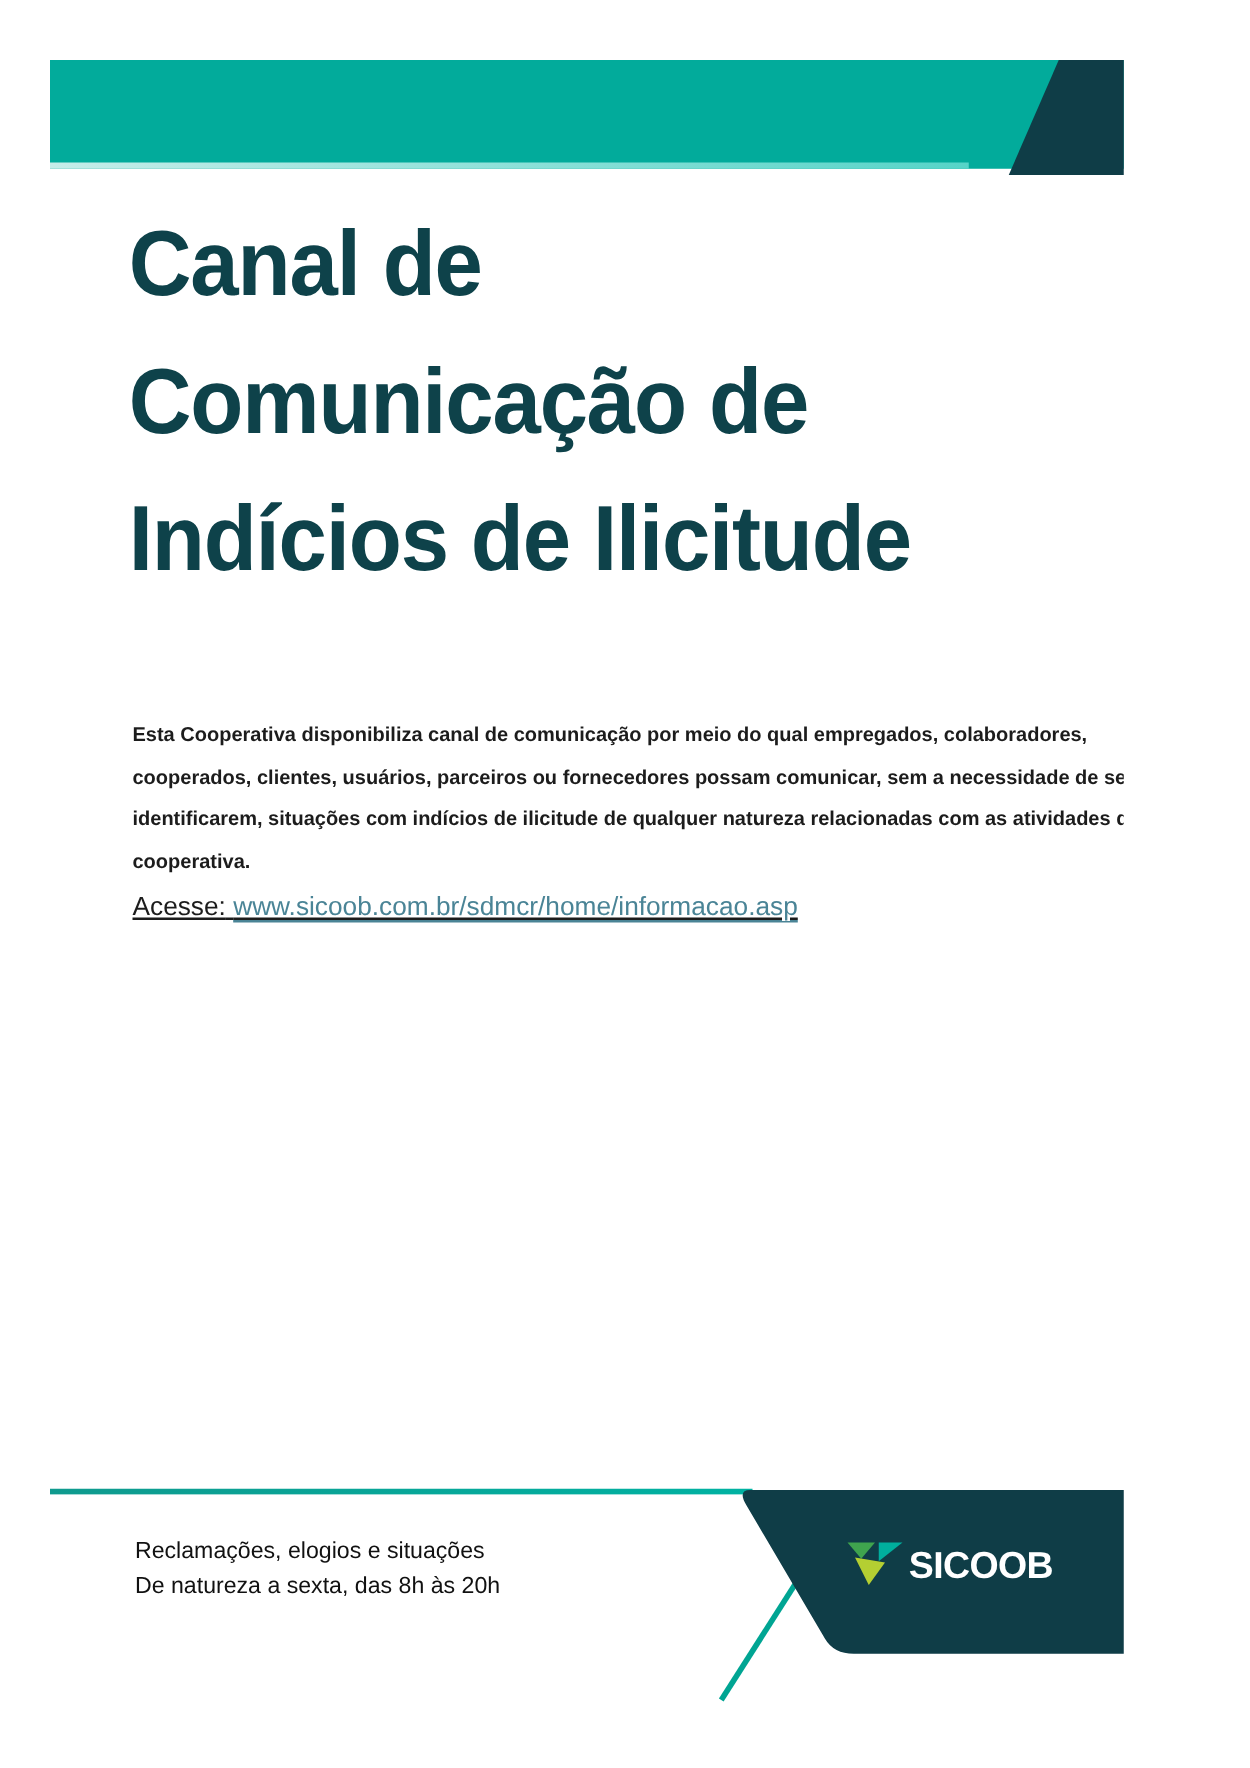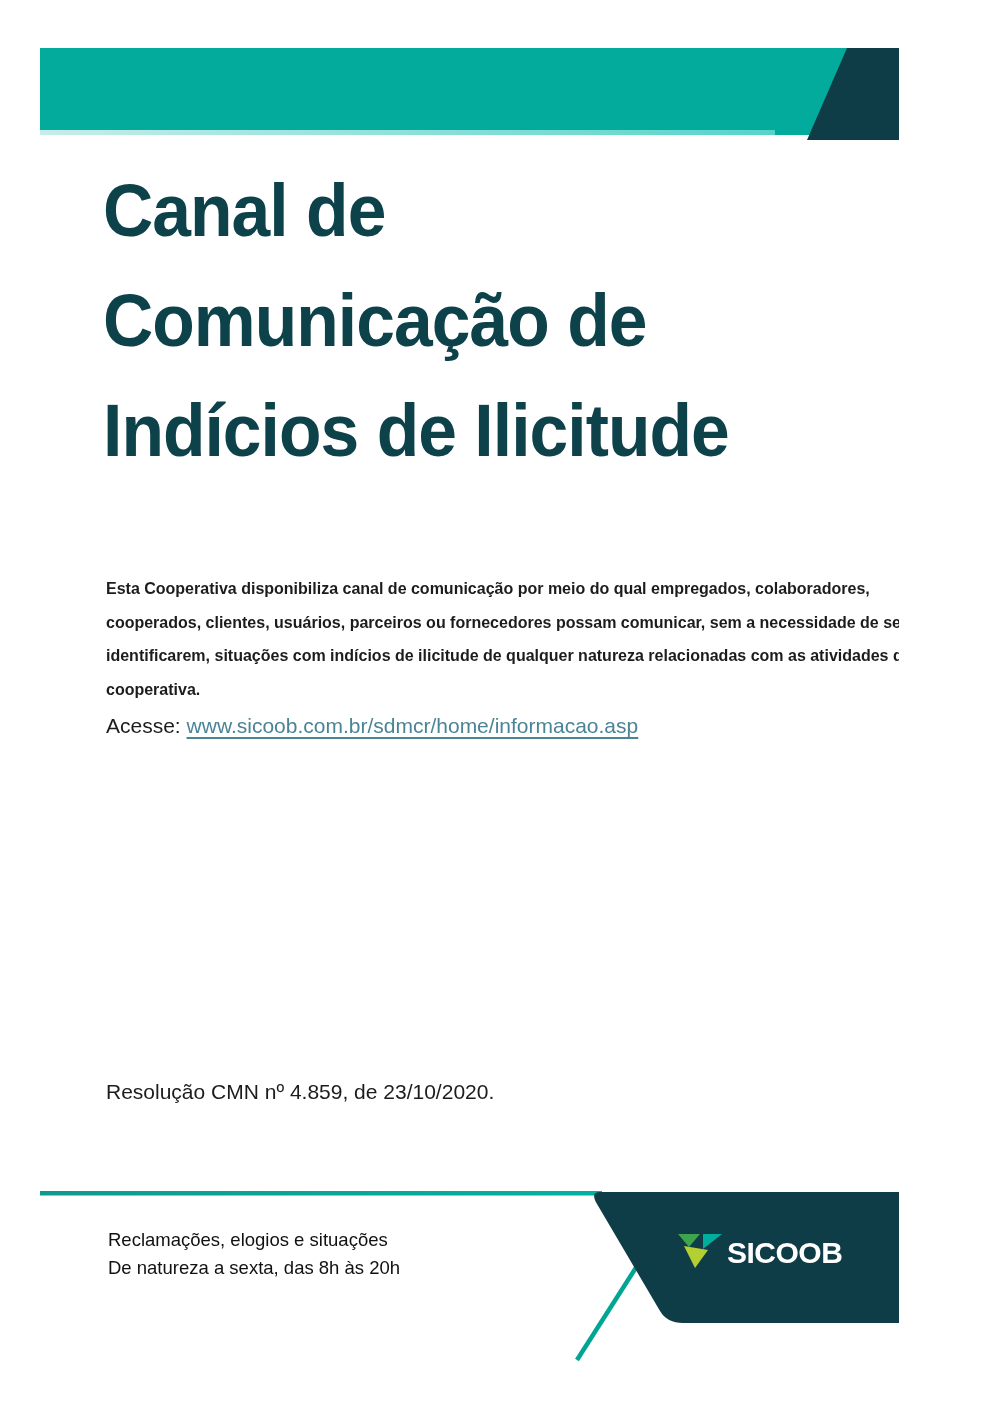--- a/index.html
+++ b/index.html
@@ -17,21 +17,21 @@
     transform:scaleX(.94);transform-origin:left top;
   }
   .title span{display:block;}
   
   .paragraph{
     position:absolute;left:106px;top:572px;width:852px;
     font-size:16px;line-height:33.5px;color:#1c1c1c;font-weight:bold;
   }
   .access-line{
     position:absolute;left:106px;top:714px;
-    font-size:21px;color:#1c1c1c;
+    font-size:21px;color:#1c1c1c;text-decoration:underline;
   }
   .access-line a{
     color:#4a8496;text-decoration:underline;text-decoration-thickness:1.5px;
     text-underline-offset:4px;cursor:pointer;
   }
   .resolution{
     position:absolute;left:106px;top:1080px;
     font-size:21px;color:#1c1c1c;
   }
   
@@ -70,21 +70,20 @@
     <span>Indícios de Ilicitude</span>
   </h1>
 
   <p class="paragraph" style="margin:0;">Esta Cooperativa disponibiliza canal de comunicação por meio do qual empregados, colaboradores, cooperados, clientes, usuários, parceiros ou fornecedores possam comunicar, sem a necessidade de se identificarem, situações com indícios de ilicitude de qualquer natureza relacionadas com as atividades da cooperativa.</p>
 
   <div class="access-line">
     <span>Acesse:</span>
     <a>www.sicoob.com.br/sdmcr/home/informacao.asp</a>
   </div>
 
-  <div class="resolution">Resolução CMN nº 4.859, de 23/10/2020.</div>
 
   <svg class="footer-svg" viewBox="0 0 1000 234">
     <defs>
       <linearGradient id="ruleGrad" x1="0" y1="0" x2="1" y2="0">
         <stop offset="0" stop-color="#0f9a8e"></stop>
         <stop offset="1" stop-color="#00b2a2"></stop>
       </linearGradient>
     </defs>
     <rect x="40" y="11" width="562" height="4.5" fill="url(#ruleGrad)"></rect>
     <line x1="674" y1="28" x2="577" y2="180" stroke-width="4.5" stroke="#00a593"></line>

